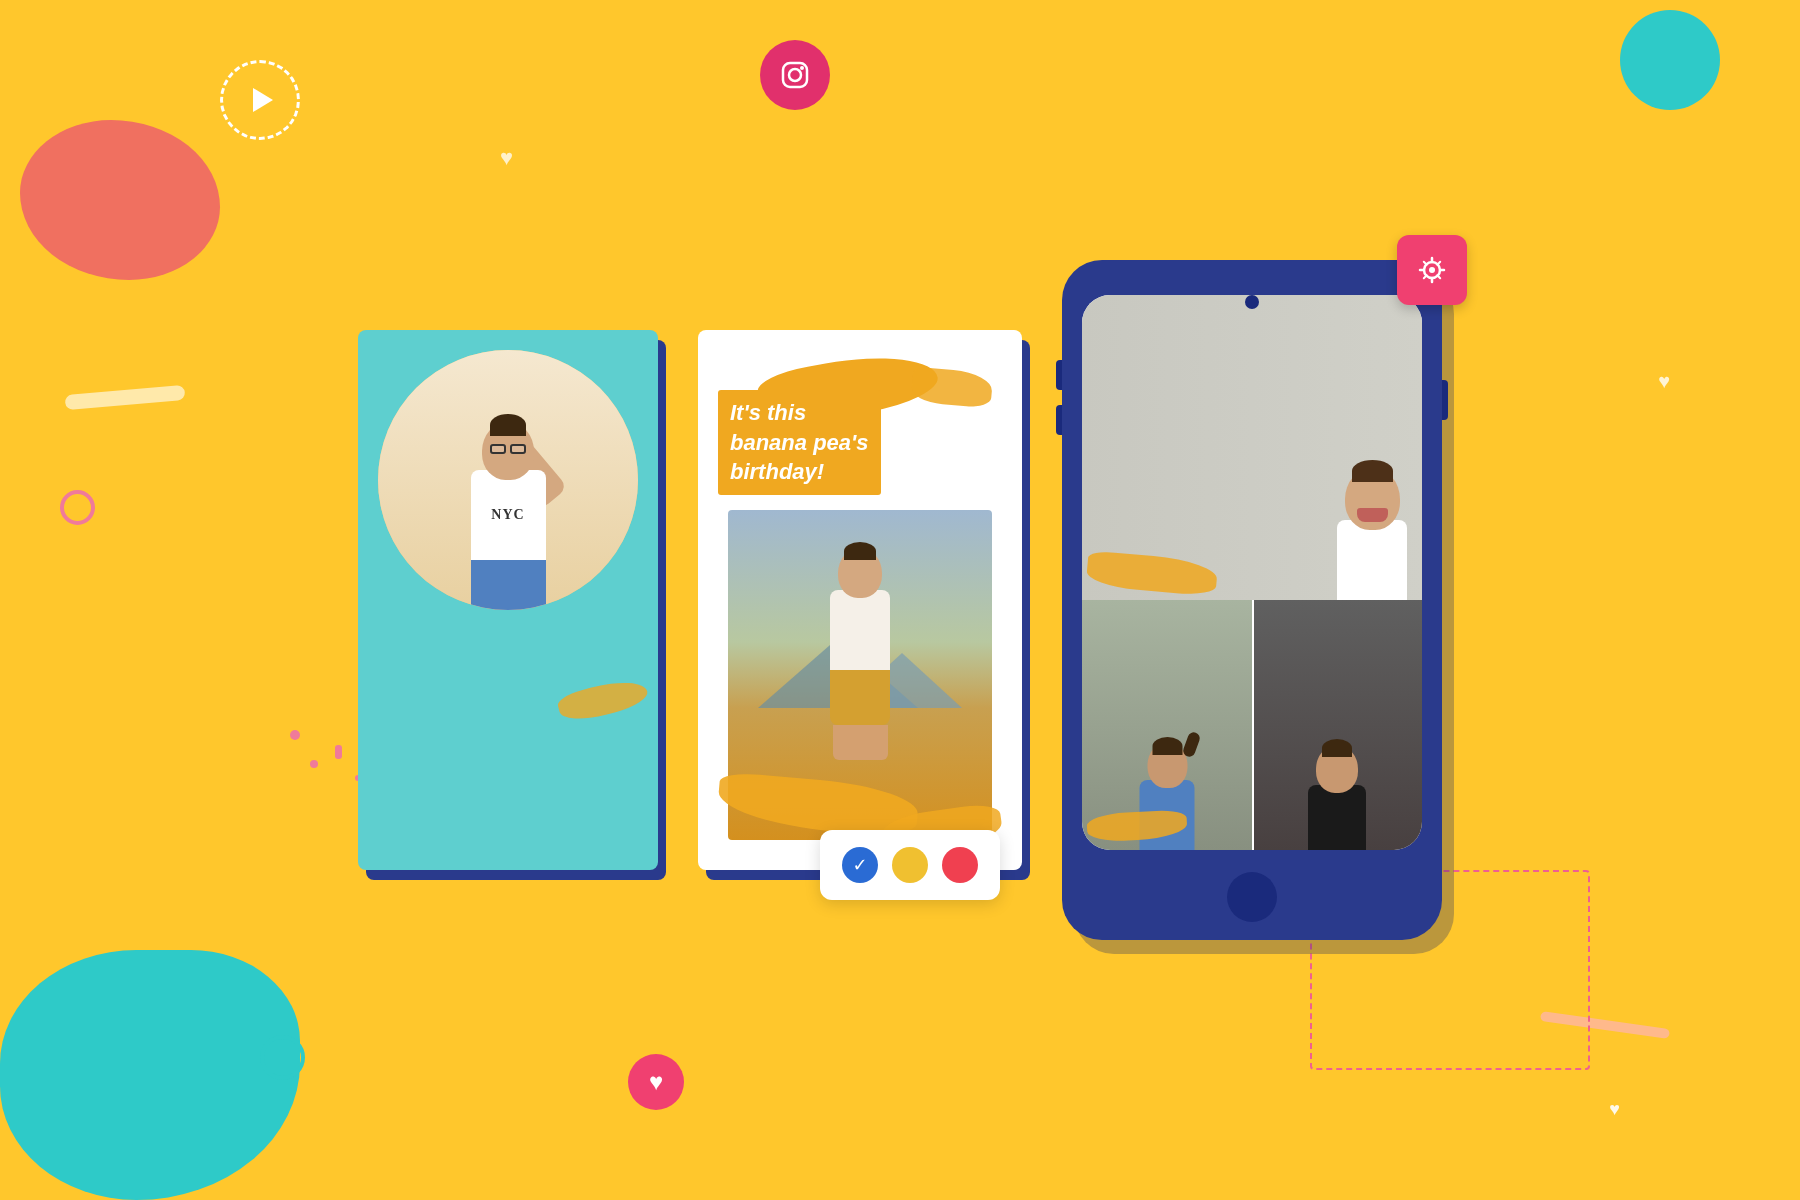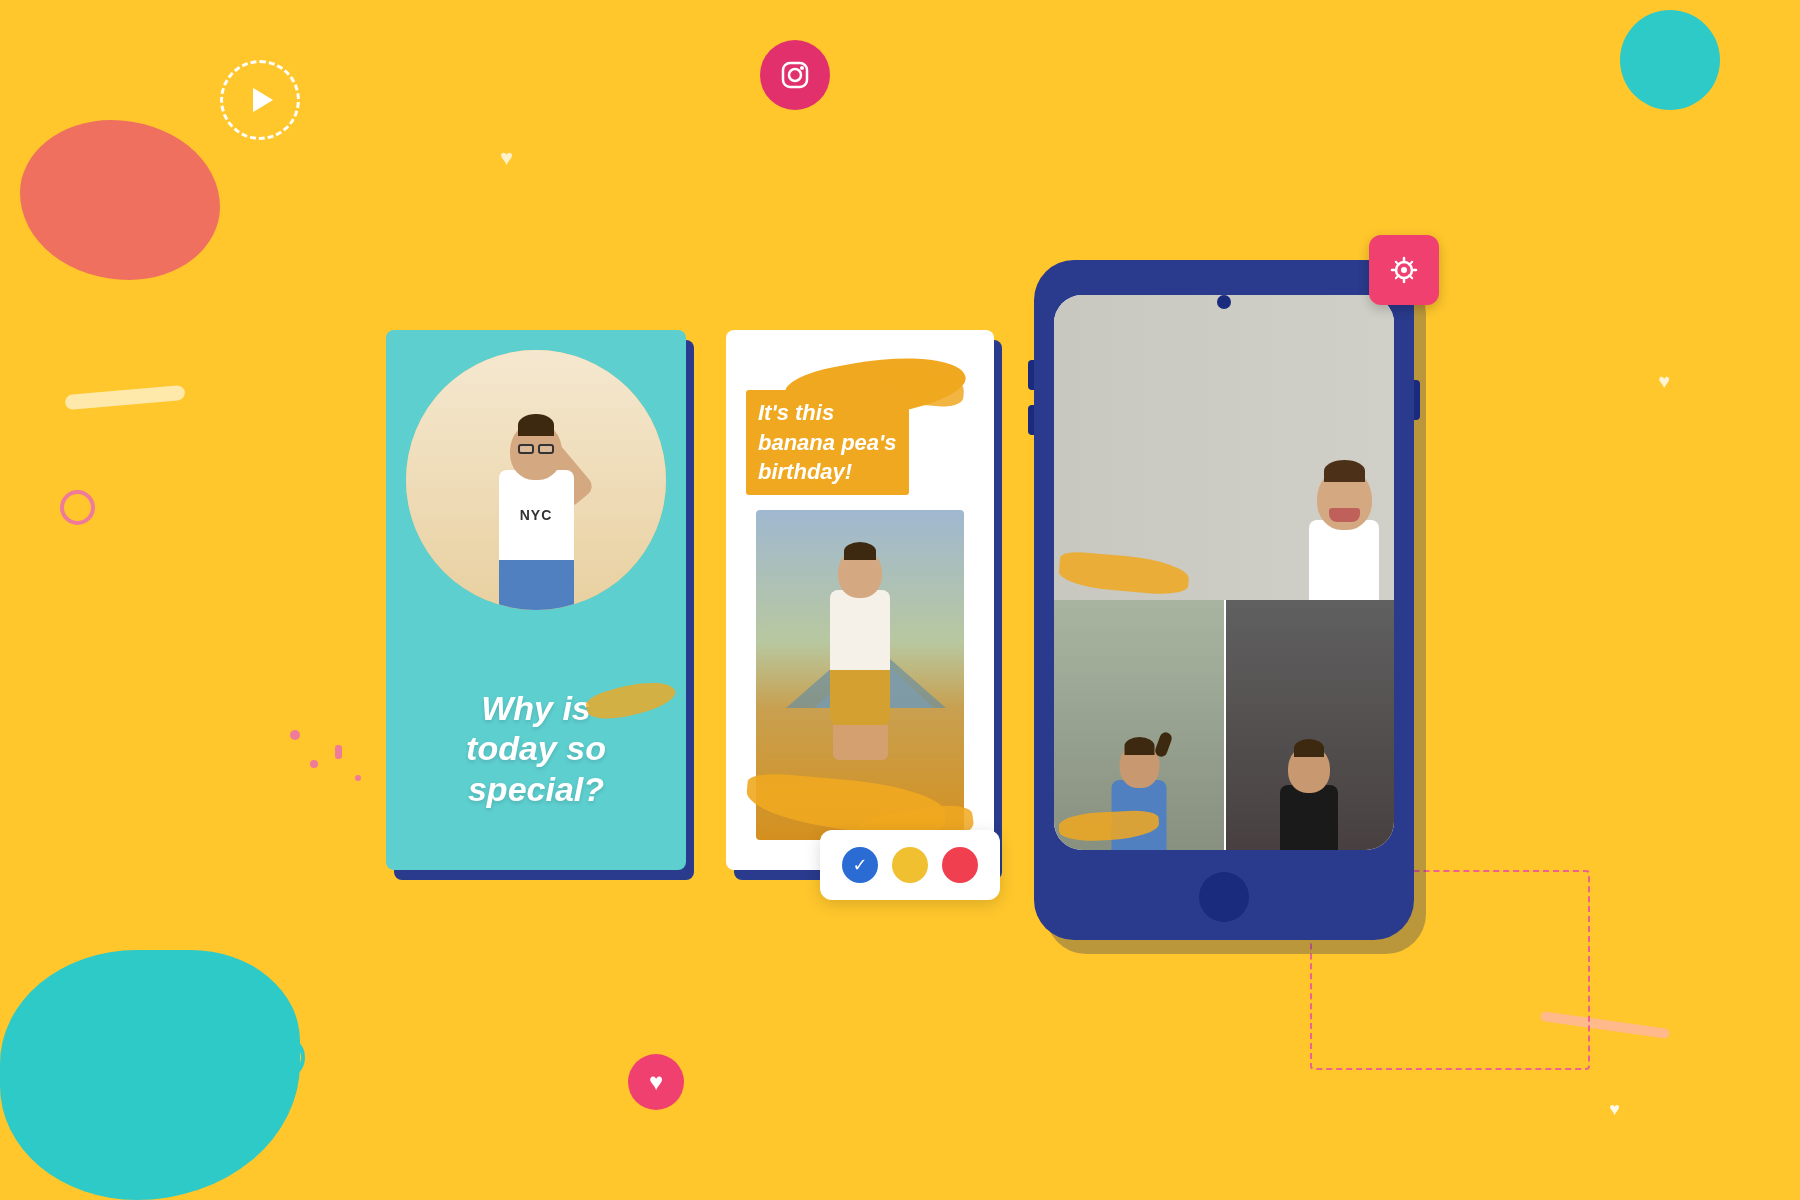--- a/index.html
+++ b/index.html
@@ -136,21 +136,21 @@
       color: white;
       font-size: 34px;
       font-weight: 900;
       font-style: italic;
       line-height: 1.2;
       text-shadow: 0 2px 4px rgba(0,0,0,0.15);
     }
 
     
     .card-2 {
-      width: 268px;
+      width: 324px;
       height: 540px;
       background: white;
       border-radius: 8px;
       position: relative;
       flex-shrink: 0;
       overflow: hidden;
       box-shadow: 8px 10px 0 #2A3A8C;
     }
 
     .card-2-brush-top {
@@ -410,20 +410,21 @@
       justify-content: center;
       position: absolute;
     }
 
     
     .nyc-shirt {
       font-size: 14px;
       font-weight: 900;
       color: #333;
       letter-spacing: 1px;
+      font-family: Liberation Serif, serif;
     }
 
   </style>
 </head>
 <body>
 
 <div class="main-container">
 
   <div class="bg-element bg-coral-blob"></div>
   <div class="bg-element bg-teal-blob-bottom"></div>
@@ -491,23 +492,20 @@
 
           <div style="width:75px;height:90px;background:white;border-radius:8px 8px 0 0;margin-top:-10px;display:flex;align-items:center;justify-content:center;z-index:1;">
             <span class="nyc-shirt">NYC</span>
           </div>
 
           <div style="width:75px;height:50px;background:#5080C0;border-radius:0 0 4px 4px;"></div>
         </div>
       </div>
     </div>
 
-    <div class="card-1-text">
-      <span>Why is<br>today so<br>special?</span>
-    </div>
 
     <div style="position:absolute;bottom:155px;right:10px;width:90px;height:30px;background:#F0A820;border-radius:30% 60% 40% 50%;transform:rotate(-15deg);opacity:0.8;"></div>
   </div>
 
   <div class="card-2">
 
     <div style="position:absolute;top:12px;left:12px;width:100%;height:100%;background:#2A3A8C;border-radius:8px;z-index:-1;"></div>
 
     <div class="card-2-brush-top"></div>
     <div style="position:absolute;top:40px;right:30px;width:80px;height:35px;background:#F0A820;border-radius:20% 50% 30% 40%;transform:rotate(5deg);opacity:0.85;"></div>

